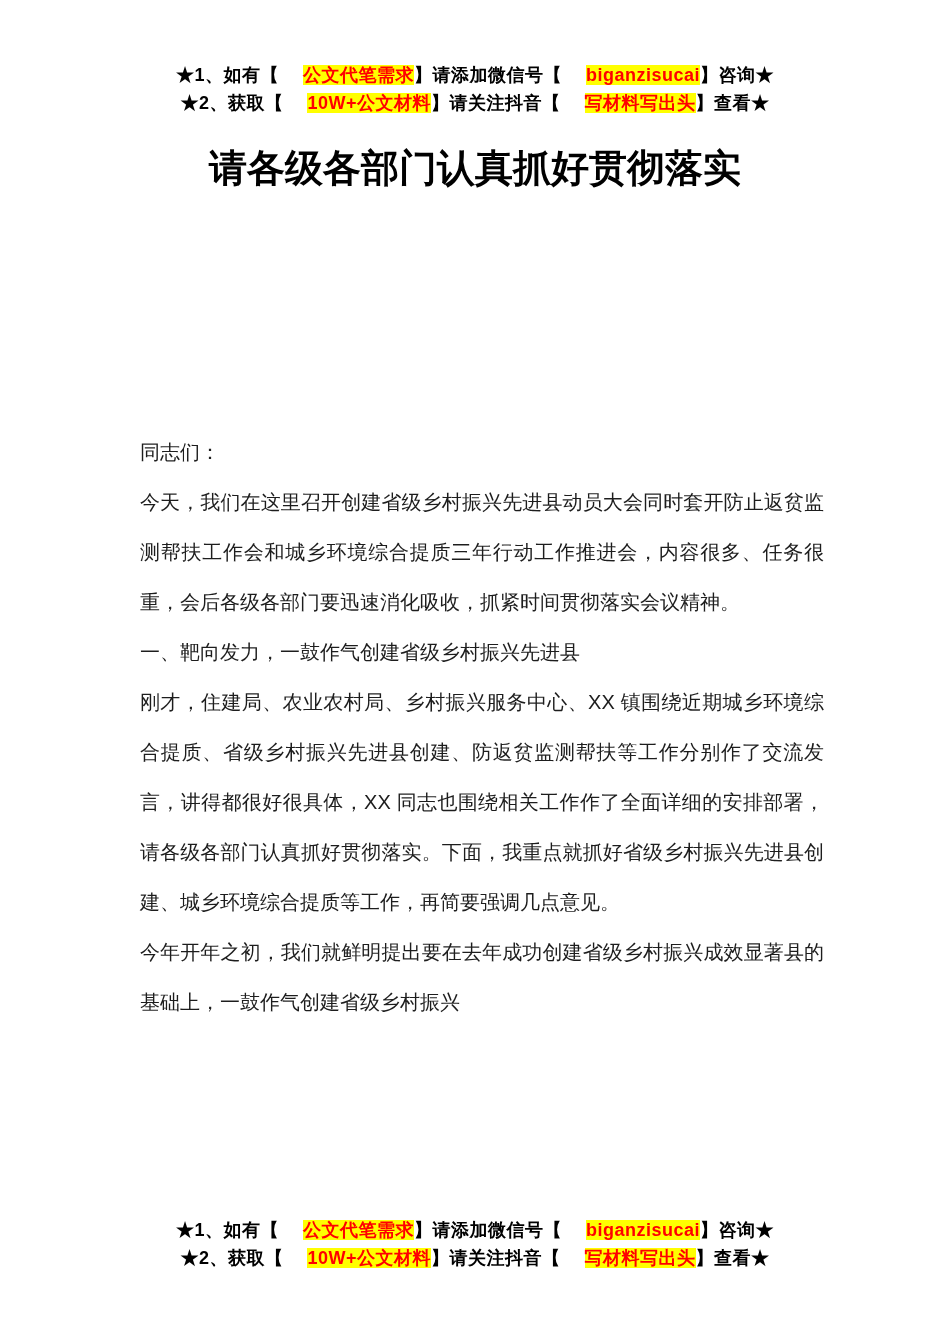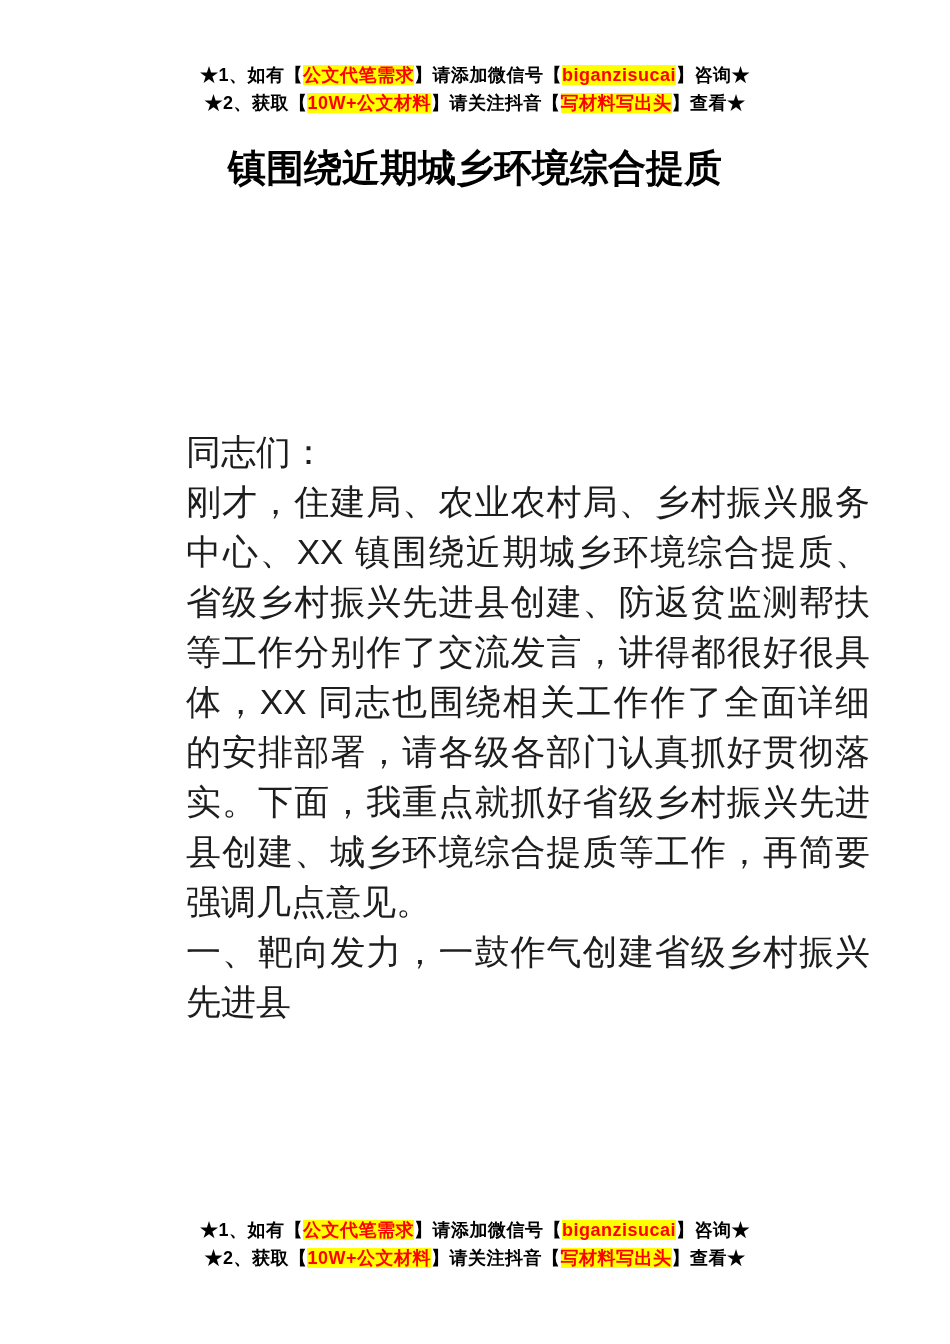--- a/index.html
+++ b/index.html
@@ -26,70 +26,71 @@
     font-size: 18px;
     font-weight: bold;
     line-height: 28px;
     color: #000000;
     letter-spacing: 0.5px;
     white-space: nowrap;
   }
   .promo-top { top: 61px; }
   .promo-bottom { top: 1216px; }
   .promo .red { color: #ff0000; }
-  .promo .hl  { background: #ffff00; }
+  .promo .hl  { background: #ffff00; margin-left: 24px; }
   .promo .u   { text-decoration-thickness: 2px; text-underline-offset: 3px; }
   
   .doc-title {
     position: absolute;
     left: 0;
     right: 0;
     text-align: center;
     font-size: 38px;
     font-weight: bold;
     line-height: 44px;
     color: #000000;
   }
   .doc-title-1 { top: 146px; }
   .doc-title-2 { top: 288px; }
   
   .doc-body {
     position: absolute;
     left: 140px;
     top: 427px;
     width: 684px;
-    font-size: 35px;
+    font-size: 20px;
     line-height: 50px;
     color: #1d1d1d;
     text-align: justify;
     text-justify: inter-ideograph;
-    margin-left: 46px;
   }
   .doc-body p {
     margin: 0;
     padding: 0;
   }
 </style>
 </head>
 <body>
 
 <div class="page">
 
   <div class="promo promo-top">
       <div class="promo-line"><span>★1、如有【</span><span class="red hl">公文代笔需求</span><span>】请</span><span class="u">添加</span><span>微信号【</span><span class="red hl u">biganzisucai</span><span>】咨询★</span></div>
       <div class="promo-line"><span>★2、获取【</span><span class="red hl">10W+公文材料</span><span>】请</span><span class="u">关注</span><span>抖音【</span><span class="red hl u">写材料写出头</span><span>】查看★</span></div>
     </div>
 
-  <div class="doc-title doc-title-1">镇围绕近期城乡环境综合提质</div>
+  <div class="doc-title doc-title-1">请各级各部门认真抓好贯彻落实</div>
 
 
   <div class="doc-body">
       <p>同志们：</p>
+      <p>今天，我们在这里召开创建省级乡村振兴先进县动员大会同时套开防止返贫监测帮扶工作会和城乡环境综合提质三年行动工作推进会，内容很多、任务很重，会后各级各部门要迅速消化吸收，抓紧时间贯彻落实会议精神。</p>
+      <p>一、靶向发力，一鼓作气创建省级乡村振兴先进县</p>
       <p>刚才，住建局、农业农村局、乡村振兴服务中心、XX 镇围绕近期城乡环境综合提质、省级乡村振兴先进县创建、防返贫监测帮扶等工作分别作了交流发言，讲得都很好很具体，XX 同志也围绕相关工作作了全面详细的安排部署，请各级各部门认真抓好贯彻落实。下面，我重点就抓好省级乡村振兴先进县创建、城乡环境综合提质等工作，再简要强调几点意见。</p>
-      <p>一、靶向发力，一鼓作气创建省级乡村振兴先进县</p>
+      <p>今年开年之初，我们就鲜明提出要在去年成功创建省级乡村振兴成效显著县的基础上，一鼓作气创建省级乡村振兴</p>
     </div>
 
   <div class="promo promo-bottom">
       <div class="promo-line"><span>★1、如有【</span><span class="red hl">公文代笔需求</span><span>】请</span><span class="u">添加</span><span>微信号【</span><span class="red hl u">biganzisucai</span><span>】咨询★</span></div>
       <div class="promo-line"><span>★2、获取【</span><span class="red hl">10W+公文材料</span><span>】请</span><span class="u">关注</span><span>抖音【</span><span class="red hl u">写材料写出头</span><span>】查看★</span></div>
     </div>
 
 </div>
 
 </body></html>

